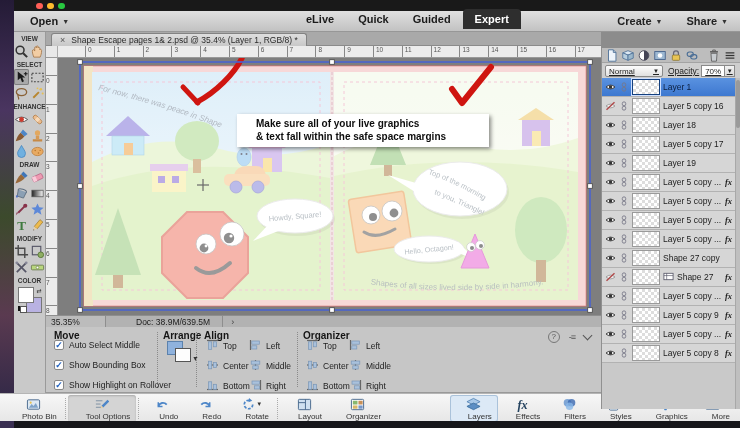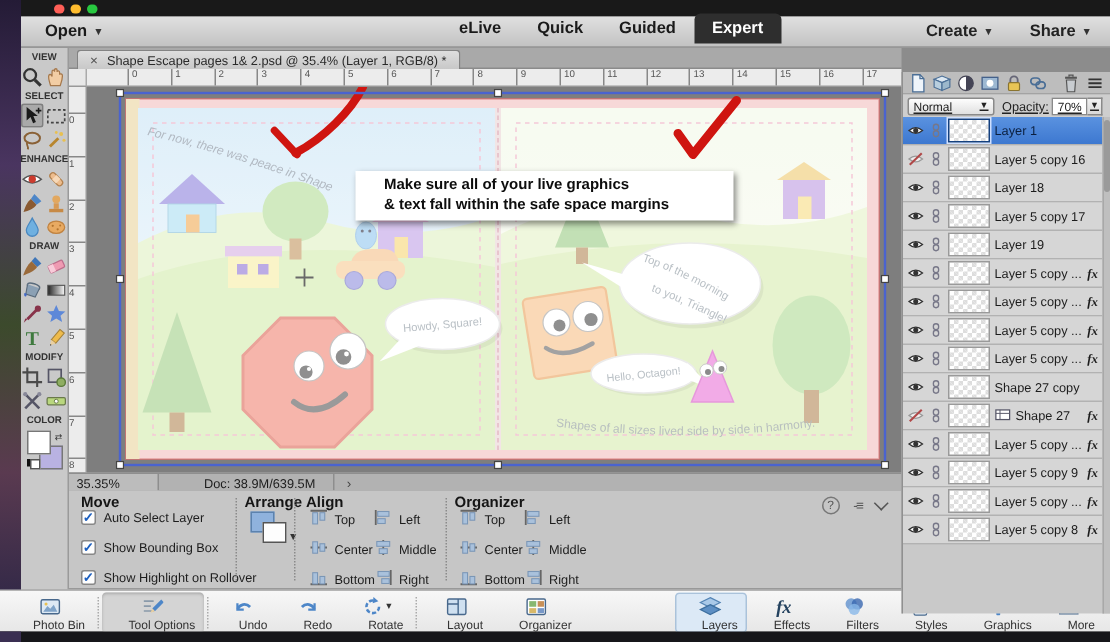--- a/index.html
+++ b/index.html
@@ -518,21 +518,21 @@
     <div class="zoom-chip">35.35%</div>
     <div class="doc-chip">Doc: 38.9M/639.5M</div>
     <div class="doc-more">›</div>
   </div>
 
   <div class="tool-options">
     <div class="to-head" style="left:8px;top:3px">Move</div>
     <div id="move-checks">
         <div class="cb-row" style="top: 13px;">
           <span class="cb">✓</span>
-          <span>Auto Select Layer</span>
+          <span>Auto Select Middle</span>
         </div>
         <div class="cb-row" style="top: 33px;">
           <span class="cb">✓</span>
           <span>Show Bounding Box</span>
         </div>
         <div class="cb-row" style="top: 53px;">
           <span class="cb">✓</span>
           <span>Show Highlight on Rollover</span>
         </div>
       </div>

